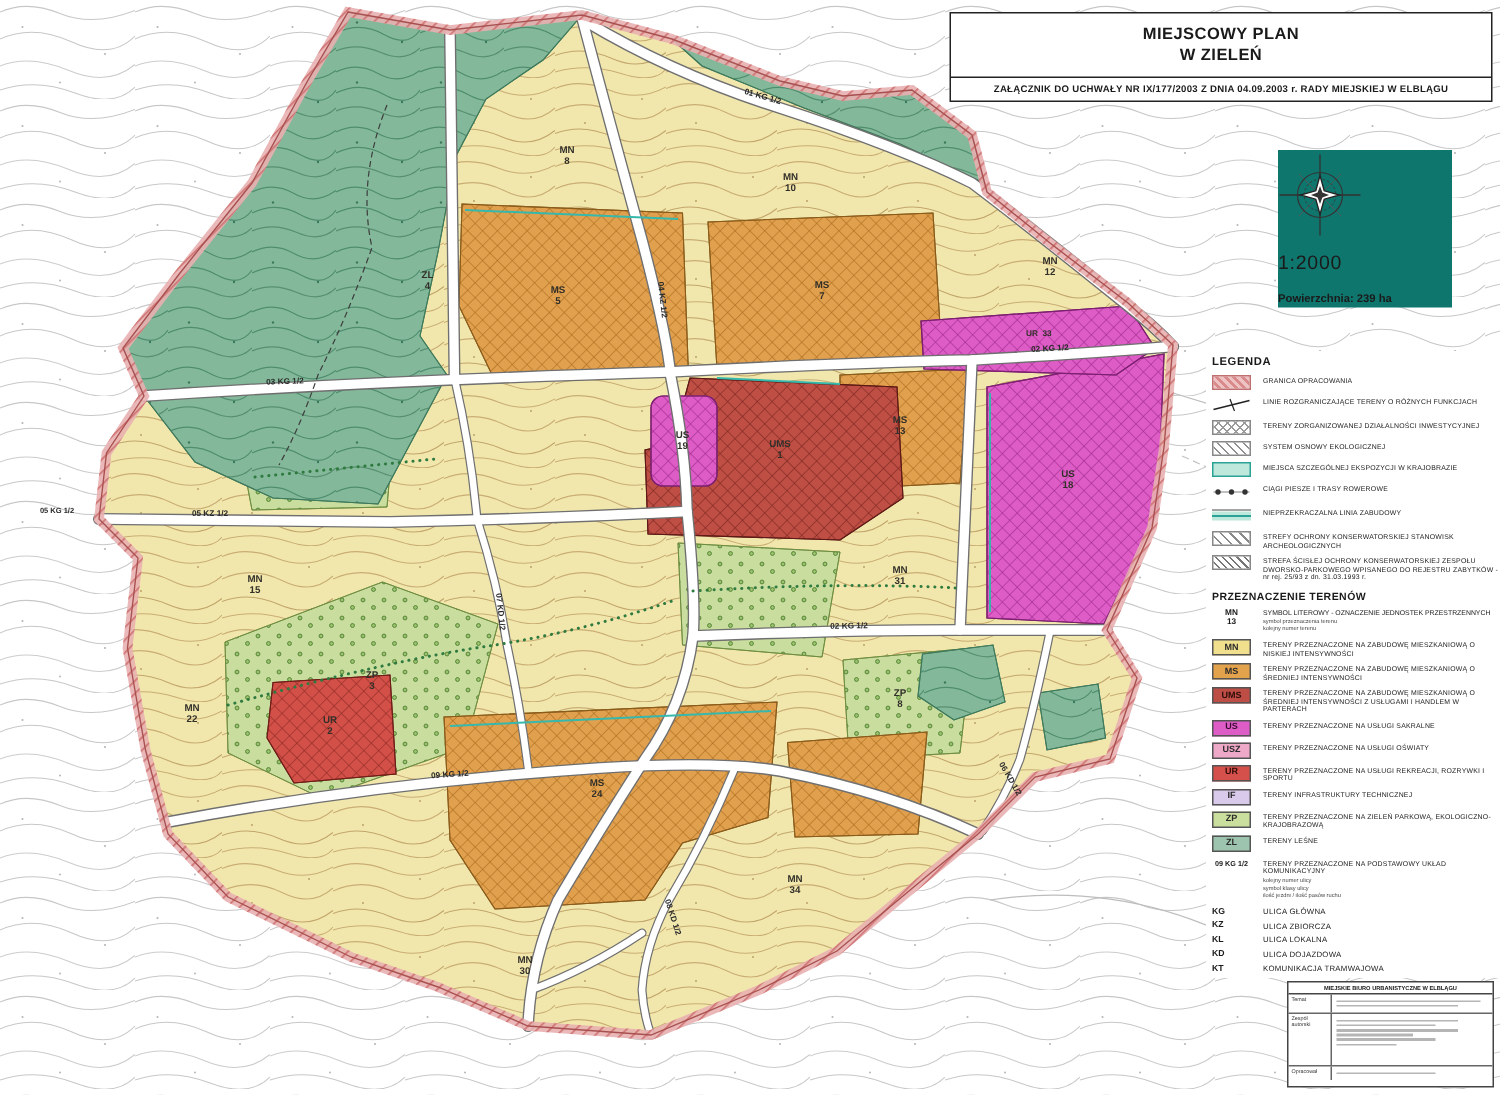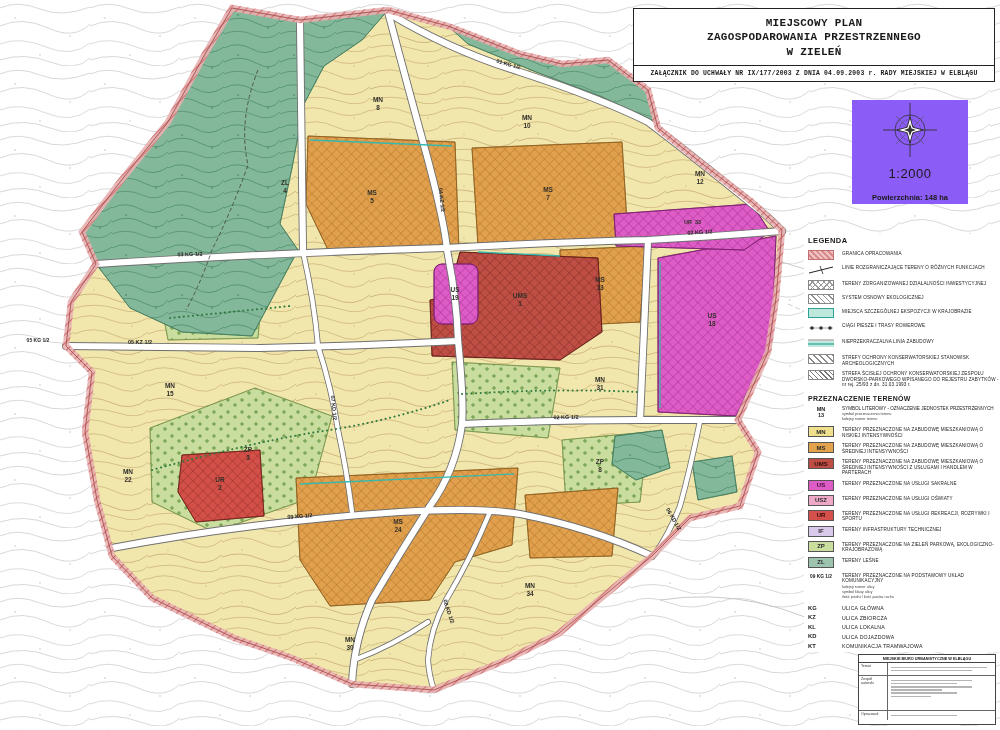--- a/index.html
+++ b/index.html
@@ -3,27 +3,27 @@
 <meta charset="utf-8">
 <style>
   html,body{margin:0;padding:0;background:#e9e9e9;}
   .sheet{position:relative;width:1000px;height:730px;background:#ffffff;overflow:hidden;
          outline:1px solid #9a9a9a;font-family:"Liberation Sans",sans-serif;color:#1a1a1a;}
   svg text{font-family:"Liberation Sans",sans-serif;}
   .map-svg{position:absolute;left:0;top:0;}
 
   
   .title-block{position:absolute;left:633px;top:8px;width:360px;background:#fff;
-               border:1.5px solid #222;text-align:center;padding-top:7px;font-family:Liberation Mono, monospace;}
+               border:1.5px solid #222;text-align:center;padding-top:7px;}
   .title-line{font-weight:bold;font-size:11px;line-height:1.3;letter-spacing:.3px;}
   .attachment{border-top:1.2px solid #222;margin-top:6px;padding:4px 3px;
               font-size:6.4px;font-weight:bold;letter-spacing:.2px;}
 
   
-  .compass-block{position:absolute;left:852px;top:100px;width:116px;text-align:center;background:#8b5cf6;padding:2px 0;}
+  .compass-block{position:absolute;left:852px;top:100px;width:116px;background:#0f766e;padding:2px 0;}
   .scale-text{font-size:13px;margin-top:4px;letter-spacing:.5px;}
   .area-text{font-size:7.5px;font-weight:bold;margin-top:12px;}
 
   
   .right-col{position:absolute;left:804px;top:234px;width:194px;background:#fff;padding:2px 2px 0 4px;}
   .lg-heading{font-size:7.5px;font-weight:bold;letter-spacing:.4px;margin-bottom:5px;}
   .lg-item{display:flex;align-items:flex-start;margin-bottom:4px;}
   .lg-label{font-size:4.6px;line-height:1.2;letter-spacing:.15px;color:#222;padding-top:1px;}
   .sw{width:26px;height:10px;flex:none;margin-right:8px;border:1px solid #888;box-sizing:border-box;}
   .sw-svg{width:26px;height:12px;flex:none;margin-right:8px;}
@@ -276,38 +276,37 @@
       <text transform="translate(128,474)"><tspan x="0">MN</tspan><tspan x="0" dy="7.5">22</tspan></text>
       <text transform="translate(398,524)"><tspan x="0">MS</tspan><tspan x="0" dy="7.5">24</tspan></text>
       <text transform="translate(600,464)"><tspan x="0">ZP</tspan><tspan x="0" dy="7.5">8</tspan></text>
       <text transform="translate(530,588)"><tspan x="0">MN</tspan><tspan x="0" dy="7.5">34</tspan></text>
       <text transform="translate(350,642)"><tspan x="0">MN</tspan><tspan x="0" dy="7.5">30</tspan></text>
     </g>
   </svg>
 
   <div class="title-block">
     <div class="title-line">MIEJSCOWY PLAN</div>
-    <div class="title-line">ZAGOSPODAROWANIA PRZESTRZENNEGO</div>
     <div class="title-line">W ZIELEŃ</div>
     <div class="attachment">ZAŁĄCZNIK DO UCHWAŁY  NR IX/177/2003  Z DNIA  04.09.2003 r.  RADY MIEJSKIEJ W ELBLĄGU</div>
   </div>
 
   <div class="compass-block">
     <svg width="56" height="56" viewBox="-28 -28 56 56">
       <line x1="0" y1="-27" x2="0" y2="27" stroke="#333" stroke-width="0.9"></line>
       <line x1="-27" y1="0" x2="27" y2="0" stroke="#333" stroke-width="0.9"></line>
       <line x1="-14" y1="-14" x2="14" y2="14" stroke="#555" stroke-width="0.6"></line>
       <line x1="-14" y1="14" x2="14" y2="-14" stroke="#555" stroke-width="0.6"></line>
       <circle r="15" fill="none" stroke="#333" stroke-width="0.8"></circle>
       <circle r="10.5" fill="none" stroke="#333" stroke-width="0.6" stroke-dasharray="1.5 1.5"></circle>
       <polygon points="0,-13 2.8,-2.8 13,0 2.8,2.8 0,13 -2.8,2.8 -13,0 -2.8,-2.8" fill="#ffffff" stroke="#222" stroke-width="0.9"></polygon>
       <polygon points="0,-6 1.6,-1.6 6,0 1.6,1.6 0,6 -1.6,1.6 -6,0 -1.6,-1.6" fill="#333"></polygon>
     </svg>
     <div class="scale-text">1:2000</div>
-    <div class="area-text">Powierzchnia: 148 ha</div>
+    <div class="area-text">Powierzchnia: 239 ha</div>
   </div>
 
   <div class="right-col">
     <div class="lg-heading">LEGENDA</div>
 
     <div class="lg-item">
       <div class="sw sw-boundary"></div>
       <div class="lg-label">GRANICA OPRACOWANIA</div>
     </div>
     <div class="lg-item">

